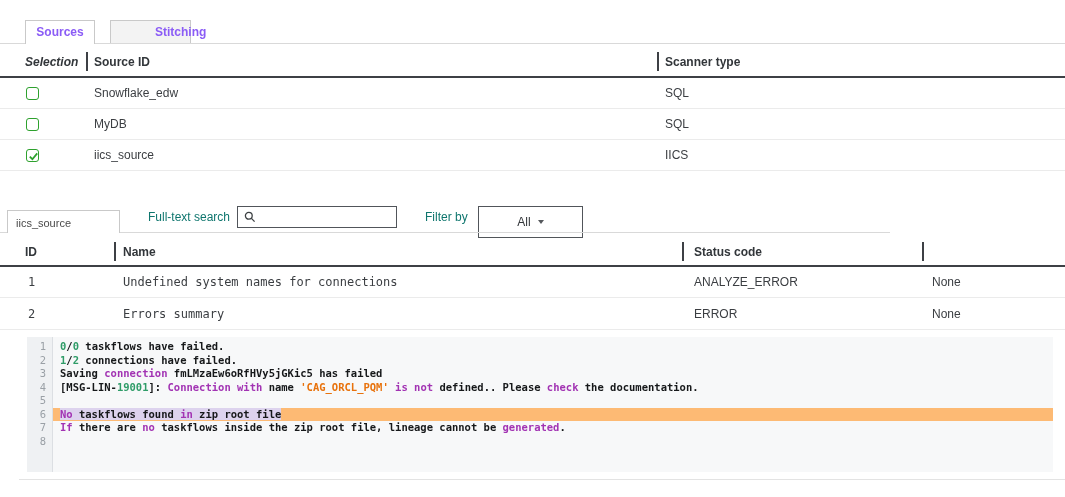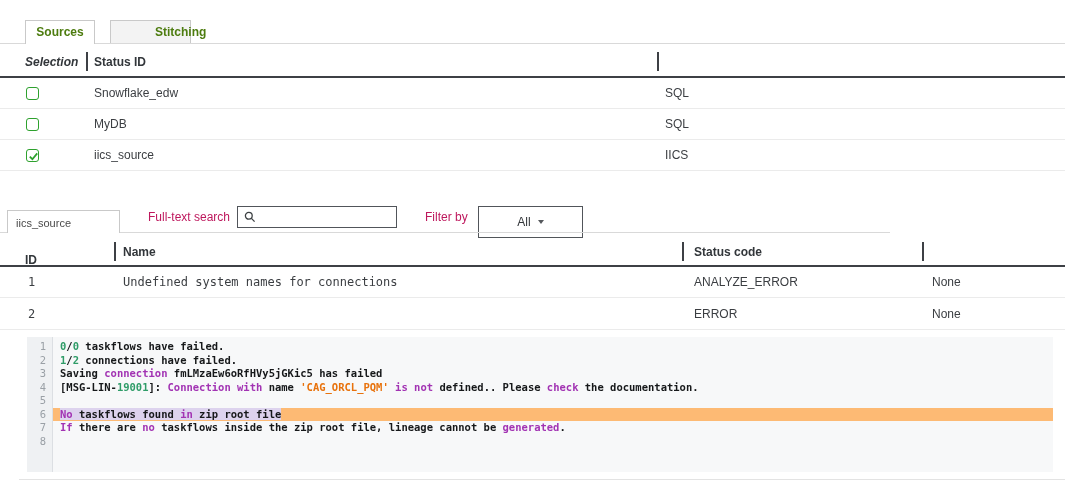--- a/index.html
+++ b/index.html
@@ -1,21 +1,21 @@
 <!DOCTYPE html>
 <html><head>
 <meta charset="utf-8">
 <style>
   html,body{margin:0;padding:0;background:#fff;}
   #screen{position:relative;width:1065px;height:497px;background:#fff;
           font-family:"Liberation Sans",sans-serif;color:#3b3e42;overflow:hidden;}
   .abs{position:absolute;}
 
   
-  .tab{box-sizing:border-box;font-size:12px;font-weight:bold;color:#4d7c0f;
+  .tab{box-sizing:border-box;font-size:12px;font-weight:bold;color:#8b5cf6;
        text-align:center;line-height:23px;border:1px solid #c9c9c9;border-bottom:none;}
   #tab-sources{left:25px;top:20px;width:70px;height:24px;background:#fff;z-index:3;}
   #tab-stitching{left:110px;top:20px;width:81px;height:23px;background:#f3f3f3;z-index:1;padding-left:44px;}
   .tabbar-line{height:1px;background:#d9d9d9;z-index:2;}
 
   
   .thead-text{font-size:12px;font-weight:bold;color:#32363a;line-height:32px;}
   .vdiv{width:2px;background:#3d4045;}
   .dark-underline{height:2px;background:#3d4045;}
   .trow{left:0;width:1065px;border-bottom:1px solid #ebebeb;box-sizing:border-box;}
@@ -26,21 +26,21 @@
   
   .checkbox{position:absolute;left:26px;top:9px;width:13px;height:13px;box-sizing:border-box;
             border:1.5px solid #2ea12e;border-radius:3px;background:#fff;cursor:pointer;}
   .checkbox svg{position:absolute;left:0.5px;top:0.5px;display:none;}
   .checkbox[data-checked="true"] svg{display:block;}
 
   
   #tab-iics{left:7px;top:210px;width:113px;height:23px;background:#fff;z-index:3;
             box-sizing:border-box;border:1px solid #c9c9c9;border-bottom:none;
             font-size:11px;color:#4a4a4a;line-height:24px;padding-left:8px;}
-  .ctl-label{font-size:12px;color:#be185d;line-height:22px;}
+  .ctl-label{font-size:12px;color:#0f766e;line-height:22px;}
   .inputbox{box-sizing:border-box;border:1px solid #51555a;background:#fff;}
   #search-box{left:237px;top:206px;width:160px;height:22px;display:flex;align-items:center;padding:0 6px;}
   #search-box input{border:none;outline:none;flex:1;min-width:0;font-size:12px;
                     font-family:"Liberation Sans",sans-serif;background:transparent;margin-left:5px;}
   #filter-box{left:478px;top:206px;width:105px;height:32px;display:flex;align-items:center;
               justify-content:center;cursor:pointer;font-size:12px;color:#33363a;}
   .caret{width:0;height:0;border-left:3.5px solid transparent;border-right:3.5px solid transparent;
          border-top:4.5px solid #55585c;display:inline-block;margin-left:7px;}
 
   
@@ -64,22 +64,23 @@
 <body>
 
 <div id="screen">
 
   <div class="abs tab" id="tab-sources">Sources</div>
   <div class="abs tab" id="tab-stitching">Stitching</div>
   <div class="abs tabbar-line" style="left:0;top:43px;width:1065px;"></div>
 
   <div class="abs thead-text" style="left:25px;top:46px;font-style:italic;">Selection</div>
   <div class="abs vdiv" style="left:86px;top:52px;height:19px;"></div>
-  <div class="abs thead-text" style="left:94px;top:46px;">Status ID</div>
+  <div class="abs thead-text" style="left:94px;top:46px;">Source ID</div>
   <div class="abs vdiv" style="left:657px;top:52px;height:19px;"></div>
+  <div class="abs thead-text" style="left:665px;top:46px;">Scanner type</div>
   <div class="abs dark-underline" style="left:0;top:76px;width:1065px;"></div>
 
   <div class="abs trow" style="top:78px;height:31px;">
     <span class="checkbox" data-checked="false">
       
     </span>
     <span class="cell" style="left:94px;">Snowflake_edw</span>
     <span class="cell" style="left:665px;">SQL</span>
   </div>
   <div class="abs trow" style="top:109px;height:31px;">
@@ -108,36 +109,37 @@
     </svg>
     <input type="text" value="" style="">
   </div>
   <div class="abs ctl-label" style="left:425px;top:206px;">Filter by</div>
   <div class="abs inputbox" id="filter-box">
     <span>All</span>
     <span class="caret"></span>
   </div>
   <div class="abs tabbar-line" style="left:0;top:232px;width:890px;"></div>
 
-  <div class="abs thead-text" style="left:25px;top:244px;">ID</div>
+  <div class="abs thead-text" style="left:25px;top:236px;">ID</div>
   <div class="abs vdiv" style="left:114px;top:242px;height:19px;"></div>
   <div class="abs thead-text" style="left:123px;top:236px;">Name</div>
   <div class="abs vdiv" style="left:682px;top:242px;height:19px;"></div>
   <div class="abs thead-text" style="left:694px;top:236px;">Status code</div>
   <div class="abs vdiv" style="left:922px;top:242px;height:19px;"></div>
   <div class="abs dark-underline" style="left:0;top:265px;width:1065px;"></div>
 
   <div class="abs trow" style="top:267px;height:31px;">
     <span class="cell mono" style="left:28px;">1</span>
     <span class="cell mono" style="left:123px;">Undefined system names for connections</span>
     <span class="cell" style="left:694px;">ANALYZE_ERROR</span>
     <span class="cell" style="left:932px;">None</span>
   </div>
   <div class="abs trow" style="top:298px;height:32px;">
     <span class="cell mono" style="left:28px;">2</span>
+    <span class="cell mono" style="left:123px;">Errors summary</span>
     <span class="cell" style="left:694px;">ERROR</span>
     <span class="cell" style="left:932px;">None</span>
   </div>
 
   <div class="abs" id="log-block">
     <div id="log-gutter"></div>
     <div id="log-lines">
         <div class="log-line">
           <span class="ln">1</span>
           <span class="code"><span class="tok-number">0</span><span class="tok-plain">/</span><span class="tok-number">0</span><span class="tok-plain"> taskflows have failed.</span></span>

